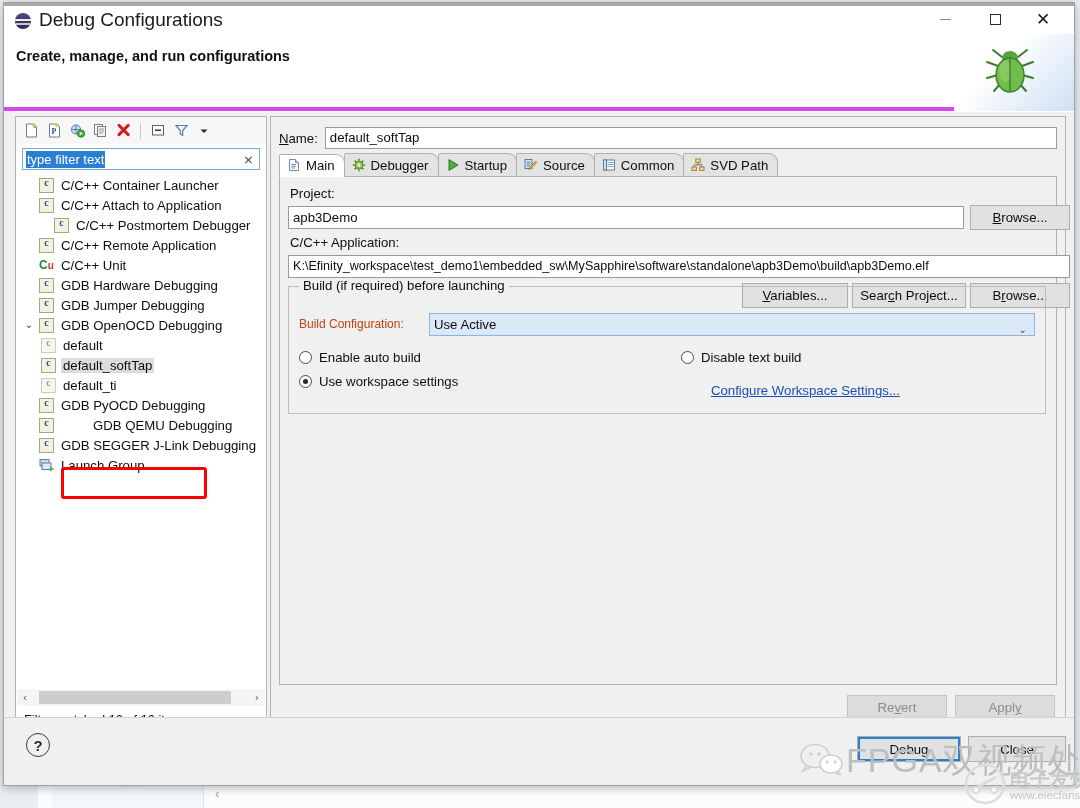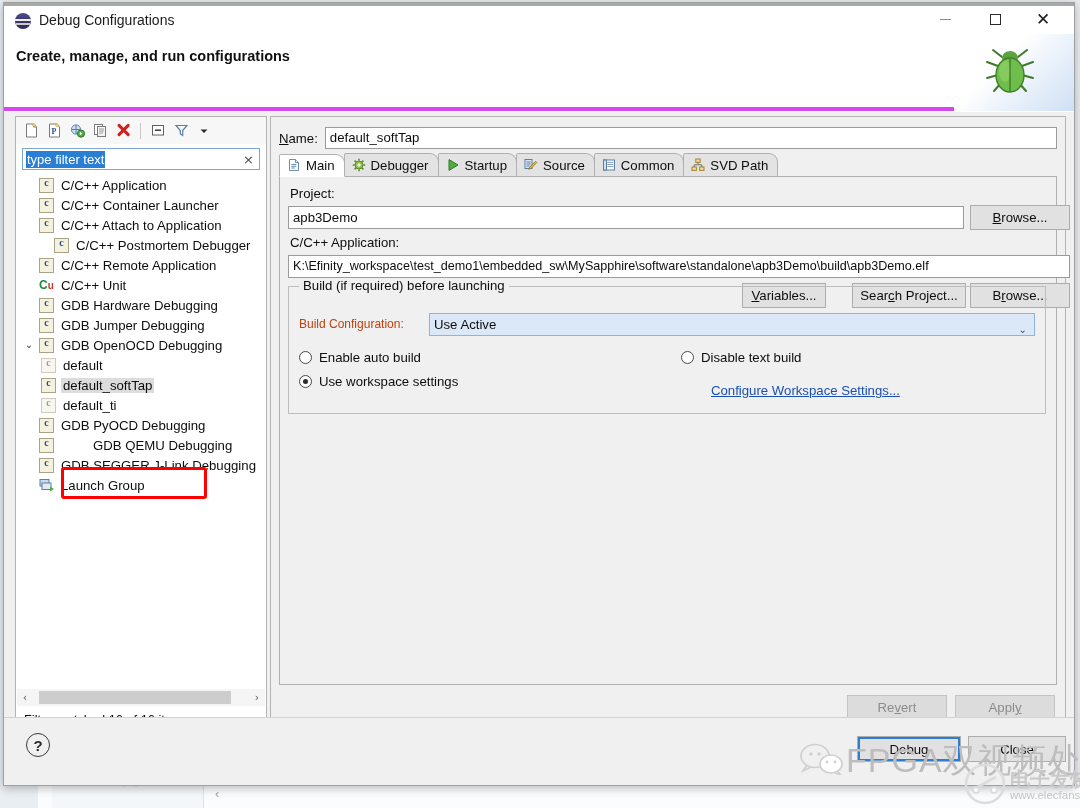--- a/index.html
+++ b/index.html
@@ -62,21 +62,21 @@
   }
   #app-icon::before {
     content: ""; position: absolute; left: 0; top: 6px; width: 16px; height: 2.5px;
     background: #f2f0ea;
   }
   #app-icon::after {
     content: ""; position: absolute; left: 1px; top: 10px; width: 14px; height: 2px;
     background: #cfc9bd;
   }
   #win-title {
-    margin-left: 8px; font-size: 14px; color: #1b1b1b;
+    margin-left: 8px; font-size: 19px; color: #1b1b1b;
   }
   .wbtn {
     position: absolute; top: 0; width: 46px; height: 32px;
     display: flex; align-items: center; justify-content: center;
     color: #3c3c3c;
   }
   #wb-min { right: 106px; }
   #wb-max { right: 56px; }
   #wb-close { right: 8px; }
   #wb-min .g { width: 11px; height: 1px; background: #8a8a8a; }
@@ -444,24 +444,20 @@
       </div>
 
       <div id="filter-box">
         <span id="filter-text">type filter text</span>
         <span id="filter-clear">×</span>
       </div>
 
       <div id="tree">
           <div class="trow root" style="position: relative;">
             <span class="cicon"></span>
-            <span class="tlabel">C/C++ Application</span>
-          </div>
-          <div class="trow root" style="position: relative;">
-            <span class="cicon"></span>
             <span class="tlabel">C/C++ Container Launcher</span>
           </div>
           <div class="trow root" style="position: relative;">
             <span class="cicon"></span>
             <span class="tlabel">C/C++ Attach to Application</span>
           </div>
           <div class="trow root" style="position: relative; margin-left: 15px;">
             <span class="cicon"></span>
             <span class="tlabel">C/C++ Postmortem Debugger</span>
           </div>
@@ -594,21 +590,21 @@
 
         <div class="flabel" style="left:10px; top:9px;">Project:</div>
         <div class="tinput" style="left:8px; top:29px; width:676px;">apb3Demo</div>
         <div class="btn" style="left:690px; top:28px; width:100px;">
           <span><u>B</u>rowse...</span>
         </div>
 
         <div class="flabel" style="left:10px; top:58px;">C/C++ Application:</div>
         <div class="tinput" style="left:8px; top:78px; width:782px; font-size:12.6px;">K:\Efinity_workspace\test_demo1\embedded_sw\MySapphire\software\standalone\apb3Demo\build\apb3Demo.elf</div>
 
-        <div class="btn" style="left:462px; top:106px; width:84px;">
+        <div class="btn" style="left:462px; top:106px; width:106px;">
           <span><u>V</u>ariables...</span>
         </div>
         <div class="btn" style="left:572px; top:106px; width:114px;">
           <span>Sear<u>c</u>h Project...</span>
         </div>
         <div class="btn" style="left:690px; top:106px; width:100px;">
           <span>B<u>r</u>owse...</span>
         </div>
 
         <div id="group-build">

